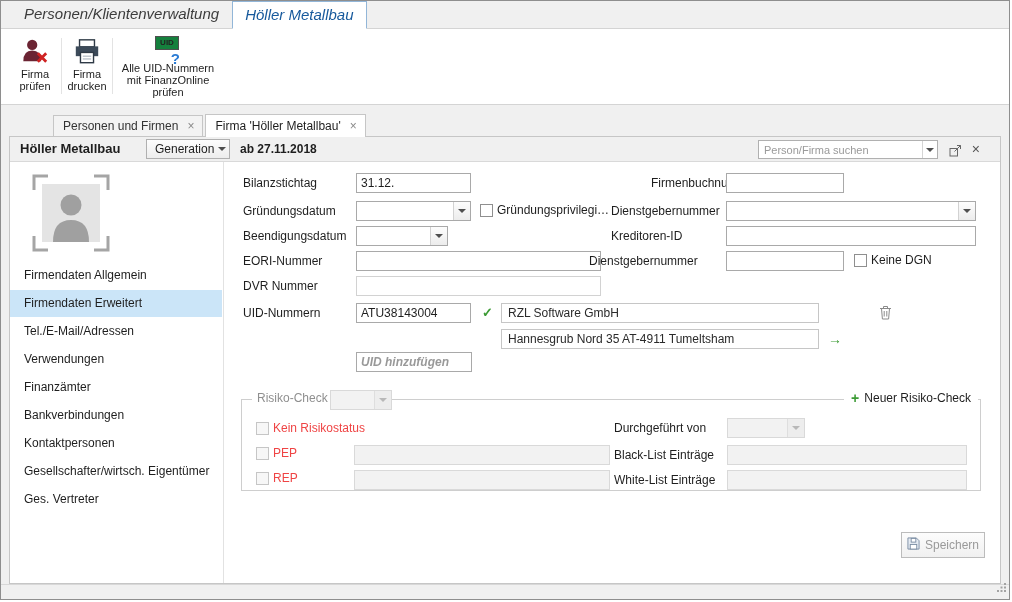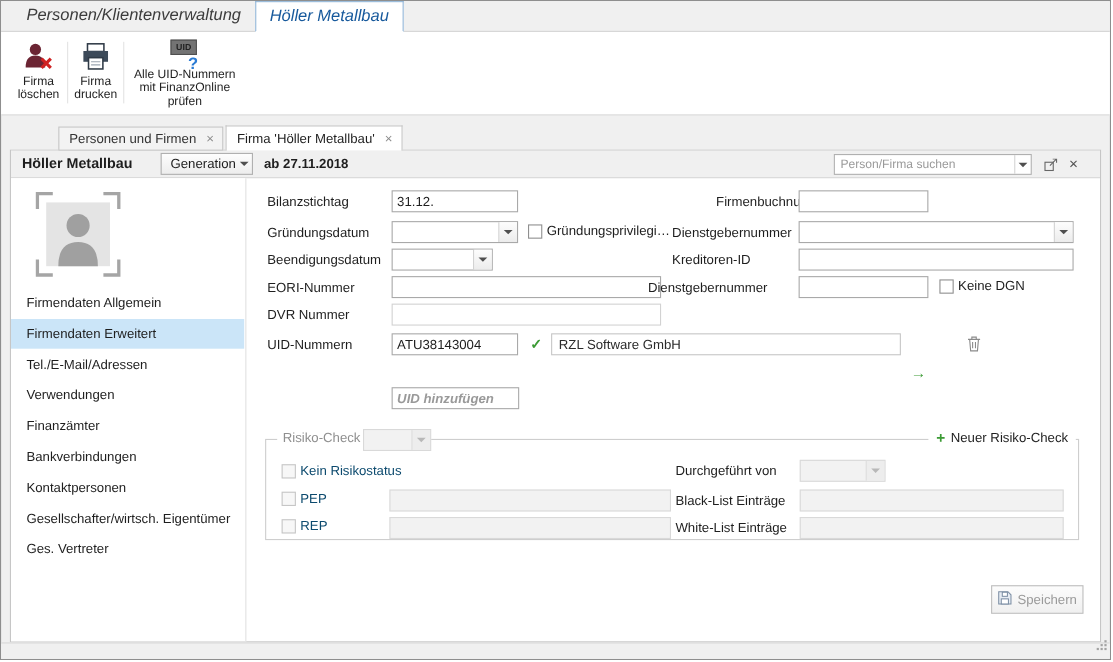--- a/index.html
+++ b/index.html
@@ -10,21 +10,21 @@
   .top-tabstrip { position:absolute; left:0; top:0; right:0; height:28px; display:flex; align-items:flex-end; padding-left:10px; background:#f0f0f0; border-bottom:1px solid #d4d4d4; z-index:6; }
   .top-tab { font-size:15px; color:#3c3c3c; padding:4px 12px 5px; border:1px solid transparent; white-space:nowrap; cursor:default;font-style:italic; }
   .top-tab.active { background:#fff; border-color:#92b6d8; border-bottom:1px solid #fff; color:#17599c; margin-bottom:-1px; }
 
   
   .ribbon { position:absolute; left:0; top:28px; right:0; height:76px; background:#fff; border-bottom:1px solid #d4d4d4; z-index:5; }
   .rbtn { position:absolute; top:5px; height:64px; display:flex; flex-direction:column; align-items:center; font-size:11px; line-height:12px; color:#1e1e1e; text-align:center; cursor:default; }
   .rbtn .ric { height:34px; display:flex; align-items:center; justify-content:center; }
   .rsep { position:absolute; top:9px; width:1px; height:56px; background:#e3e3e3; }
   .uid-badge { position:relative; width:26px; height:27px; display:inline-block; }
-  .uid-txt { position:absolute; left:0; top:1px; width:24px; height:14px; border:1px solid #4f4f4f; background:#737373; font-size:8px; font-weight:bold; line-height:12px; text-align:center; color:#222; }
+  .uid-txt { position:absolute; left:0; top:1px; width:24px; height:14px; border:1px solid #4f4f4f; background:#15803d; font-size:8px; font-weight:bold; line-height:12px; text-align:center; color:#222; }
   .uid-q { position:absolute; right:1px; bottom:-3px; color:#2a7bd4; font-size:15px; font-weight:bold; }
 
   
   .doc-tabstrip { position:absolute; left:8px; top:113px; height:23px; display:flex; align-items:flex-end; gap:2px; z-index:4;padding-left:44px; }
   .doc-tab { display:flex; align-items:center; gap:9px; height:22px; background:#f3f3f3; border:1px solid #c6c6c6; font-size:12px; color:#333; padding:0 8px 0 9px; white-space:nowrap; cursor:default; }
   .doc-tab.active { height:23px; background:#fff; border-bottom:none; color:#1e1e1e; }
   .tab-close { color:#8a8a8a; font-size:12px; }
 
   
   .dock { position:absolute; left:8px; right:8px; top:135px; bottom:15px; background:#fff; border:1px solid #c6c6c6; }
@@ -57,21 +57,21 @@
   .ro { position:absolute; height:20px; border:1px solid #c6c6c6; background:#fff; font-size:12px; line-height:18px; padding:0 6px; color:#2a2a2a; white-space:nowrap; overflow:hidden; }
   .combo { position:absolute; height:20px; border:1px solid #a9a9a9; background:#fff; display:flex; }
   .combo .ctext { flex:1; font-size:12px; line-height:18px; padding:0 4px; color:#1e1e1e; }
   .combo .carr { width:17px; display:flex; align-items:center; justify-content:center; background:linear-gradient(#fdfdfd,#ececec); border-left:1px solid #d2d2d2; }
   .combo.disabled { border-color:#d9d9d9; background:#f2f2f2; }
   .combo.disabled .carr { background:#ededed; border-left-color:#dedede; }
   .dinp { position:absolute; height:20px; border:1px solid #d9d9d9; background:#f2f2f2; }
   .cb { position:absolute; width:13px; height:13px; border:1px solid #8f8f8f; background:#fff; cursor:default; }
   .cb.disabled { border-color:#c6c6c6; background:#f7f7f7; }
   .cblbl { position:absolute; font-size:12px; color:#1e1e1e; line-height:17px; white-space:nowrap; }
-  .cblbl.disabled { color:#0c4a6e; }
+  .cblbl.disabled { color:#ef4444; }
   .green { color:#3c9b35; }
   .vcheck { position:absolute; font-size:13px; font-weight:bold; line-height:18px; }
   .jump { position:absolute; font-size:14px; font-weight:bold; line-height:20px; cursor:default; }
   .trash { position:absolute; cursor:default; }
 
   
   .fieldset { position:absolute; left:231px; top:262px; width:740px; height:92px; border:1px solid #cecece; }
   .fs-legend { position:absolute; left:10px; top:-9px; background:#fff; padding:0 5px; font-size:12px; color:#8f8f8f; }
   .fs-combo { left:88px; top:-10px; width:62px; }
   .fs-link { position:absolute; right:2px; top:-11px; background:#fff; padding:0 7px; display:flex; align-items:center; gap:5px; font-size:12px; color:#1e1e1e; cursor:default; }
@@ -94,21 +94,21 @@
 
   <div class="ribbon">
     <div class="rbtn" style="left:8px;width:52px;">
       <span class="ric">
         <svg width="28" height="28" viewBox="0 0 30 30">
           <circle cx="12" cy="8.5" r="5.5" fill="#6b2433"></circle>
           <path d="M2.5 26 Q2.5 14.5 12 14.5 Q21.5 14.5 21.5 26 Z" fill="#6b2433"></path>
           <path d="M18 17.5 L27 26.5 M27 17.5 L18 26.5" stroke="#cf2222" stroke-width="3" fill="none"></path>
         </svg>
       </span>
-      <span>Firma löschen</span>
+      <span>Firma prüfen</span>
     </div>
     <div class="rsep" style="left:60px;"></div>
     <div class="rbtn" style="left:63px;width:46px;">
       <span class="ric">
         <svg width="28" height="27" viewBox="0 0 30 28">
           <rect x="7" y="1.5" width="16" height="7.5" fill="#fff" stroke="#2f3a46" stroke-width="1.5"></rect>
           <rect x="3" y="8.5" width="24" height="10.5" fill="#3c4a59"></rect>
           <rect x="8" y="15" width="14" height="11" fill="#fff" stroke="#2f3a46" stroke-width="1.5"></rect>
           <line x1="10.5" y1="19" x2="19.5" y2="19" stroke="#9aa5b0"></line>
           <line x1="10.5" y1="22" x2="19.5" y2="22" stroke="#9aa5b0"></line>
@@ -220,20 +220,21 @@
     <span class="vcheck green" style="left:472px;top:167px;">✓</span>
     <div class="ro" style="left:491px;top:166px;width:318px;">RZL Software GmbH</div>
     <span class="trash" style="left:869px;top:168px;">
       <svg width="13" height="15" viewBox="0 0 13 15">
         <path d="M1 3.5 H12" stroke="#8a8a8a" fill="none"></path>
         <path d="M4.5 3.5 V1.5 H8.5 V3.5" stroke="#8a8a8a" fill="none"></path>
         <path d="M2.5 3.5 L3.4 14 H9.6 L10.5 3.5" stroke="#8a8a8a" fill="none"></path>
         <path d="M5.2 6 V11.5 M7.8 6 V11.5" stroke="#8a8a8a" fill="none"></path>
       </svg>
     </span>
+    <div class="ro" style="left:491px;top:192px;width:318px;">Hannesgrub Nord 35 AT-4911 Tumeltsham</div>
     <span class="jump green" style="left:818px;top:192px;">→</span>
     <input class="inp" style="left: 346px; top: 215px; width: 116px; font-weight: bold;" placeholder="UID hinzufügen">
 
     <span class="lbl" style="left:601px;top:36px;margin-left:40px;">Firmenbuchnummer</span>
     <input class="inp" style="left: 716px; top: 36px; width: 118px;">
 
     <span class="lbl" style="left:601px;top:64px;">Dienstgebernummer</span>
     <div class="combo" style="left:716px;top:64px;width:250px;">
       <span class="ctext"></span>
       <span class="carr">

